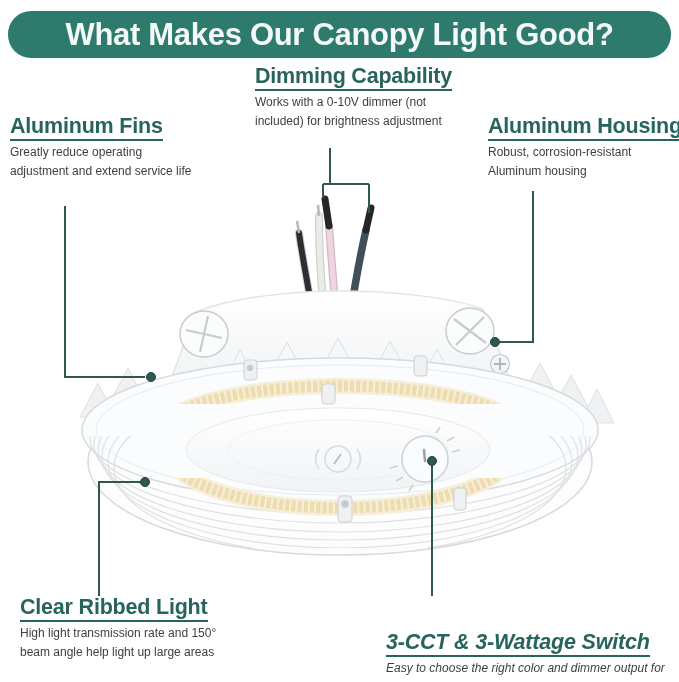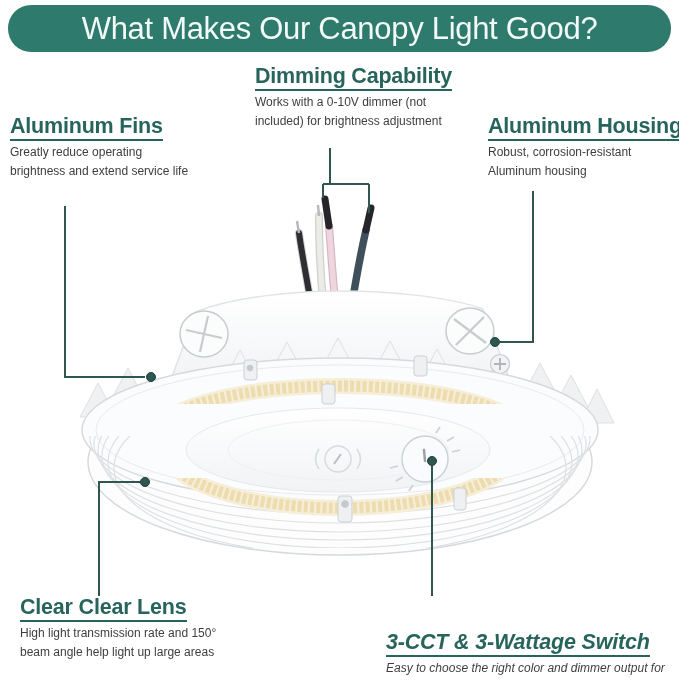--- a/index.html
+++ b/index.html
@@ -12,26 +12,26 @@
   *{margin:0;padding:0;box-sizing:border-box;}
   html,body{width:679px;height:682px;}
   body{
     position:relative;
     width:679px;height:682px;
     background:#ffffff;
     font-family:"Liberation Sans","DejaVu Sans",sans-serif;
     overflow:hidden;
   }
   .banner{
-    position:absolute;left:8px;top:5px;right:8px;height:47px;
+    position:absolute;left:8px;top:11px;right:8px;height:47px;
     background:var(--banner-bg,#2e7b6e);
     border-radius:23px;
     display:flex;align-items:center;justify-content:center;
     color:var(--banner-text,#f2f9f6);
-    font-size:31px;font-weight:normal;letter-spacing:-0.3px;
+    font-size:31px;font-weight:bold;letter-spacing:-0.3px;
     white-space:nowrap;
   }
   .feature{position:absolute;}
   .feature h3{
     display:inline-block;
     color:var(--heading,#27645c);
     font-size:21.5px;font-weight:bold;letter-spacing:-0.2px;
     border-bottom:2px solid var(--heading,#27645c);
     white-space:nowrap;
   }
@@ -184,29 +184,29 @@
   <span>What Makes Our Canopy Light Good?</span>
 </div>
 
 <div class="feature f-dimming">
   <h3>Dimming Capability</h3>
   <p>Works with a 0-10V dimmer (not included) for brightness adjustment</p>
 </div>
 
 <div class="feature f-fins">
   <h3>Aluminum Fins</h3>
-  <p>Greatly reduce operating brightness and extend service life</p>
+  <p>Greatly reduce operating adjustment and extend service life</p>
 </div>
 
 <div class="feature f-housing">
   <h3>Aluminum Housing</h3>
   <p>Robust, corrosion-resistant Aluminum housing</p>
 </div>
 
 <div class="feature f-lens">
-  <h3>Clear Clear Lens</h3>
+  <h3>Clear Ribbed Light</h3>
   <p>High light transmission rate and 150° beam angle help light up large areas</p>
 </div>
 
 <div class="feature f-switch">
   <h3>3-CCT &amp; 3-Wattage Switch</h3>
   <p>Easy to choose the right color and dimmer output for your project</p>
 </div>
 
 </body></html>

